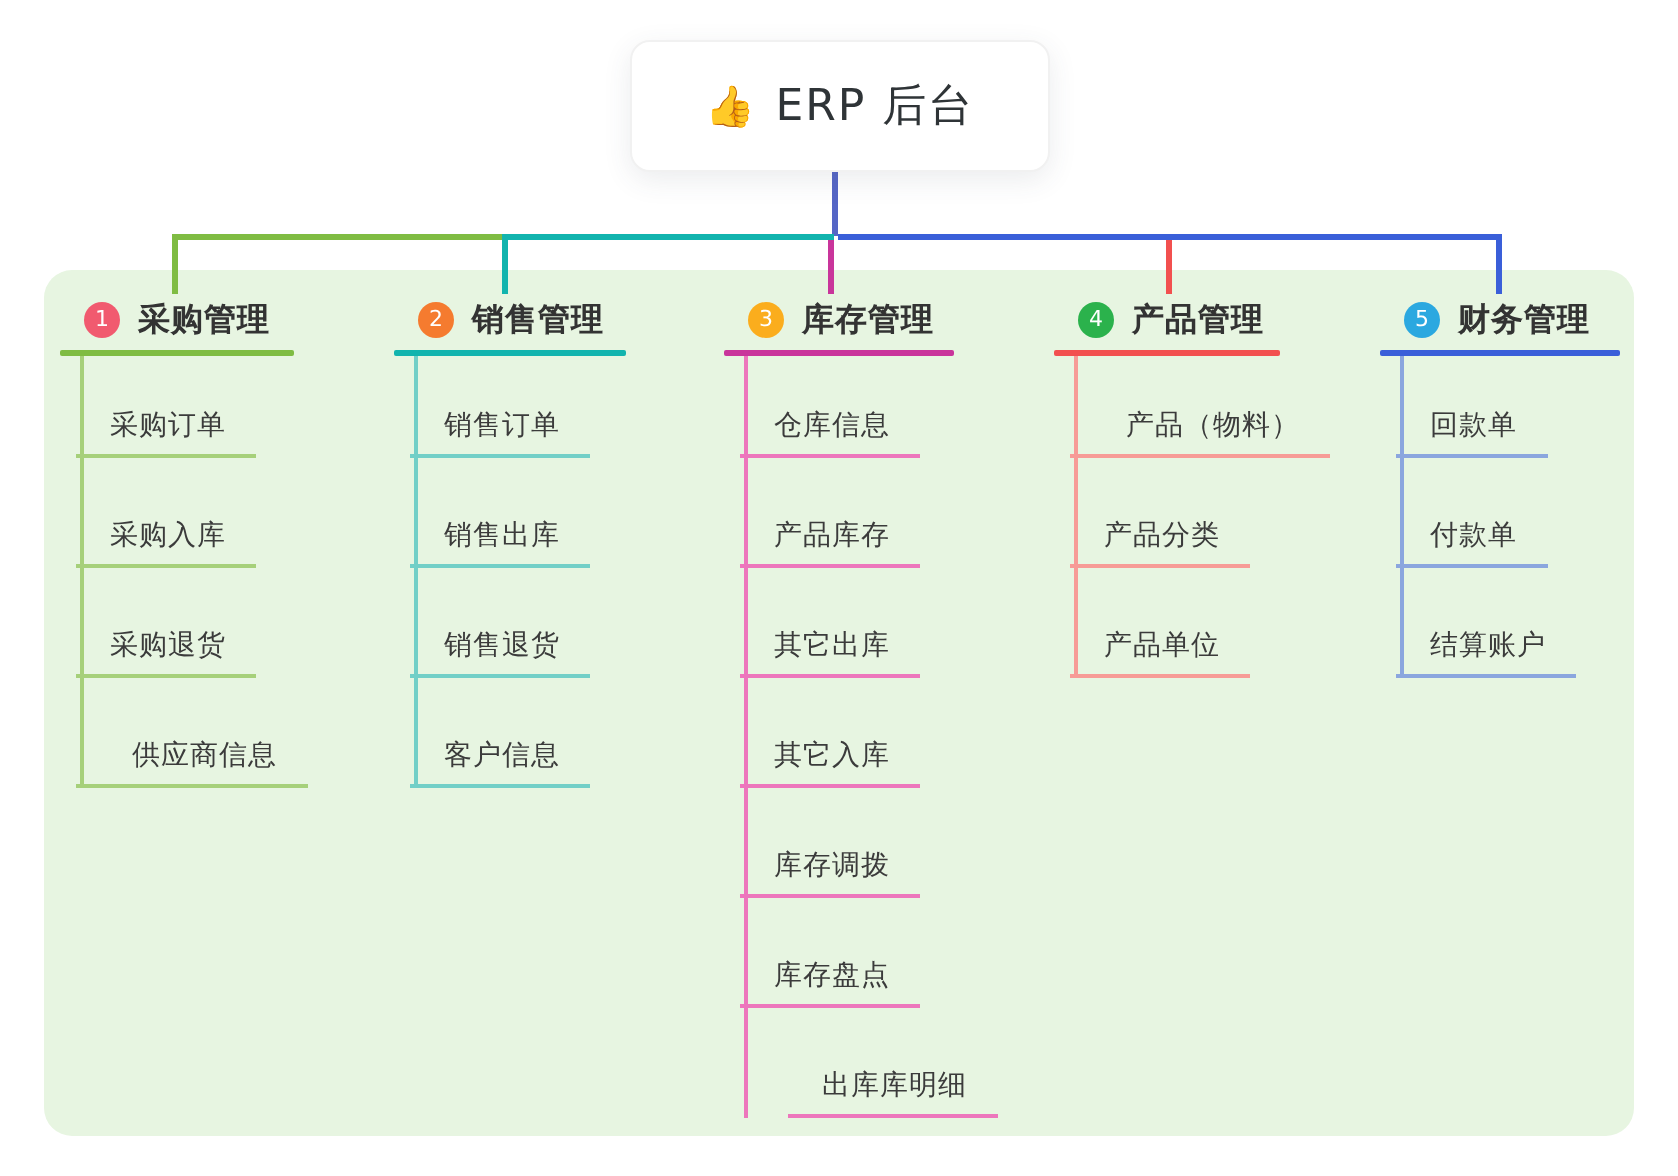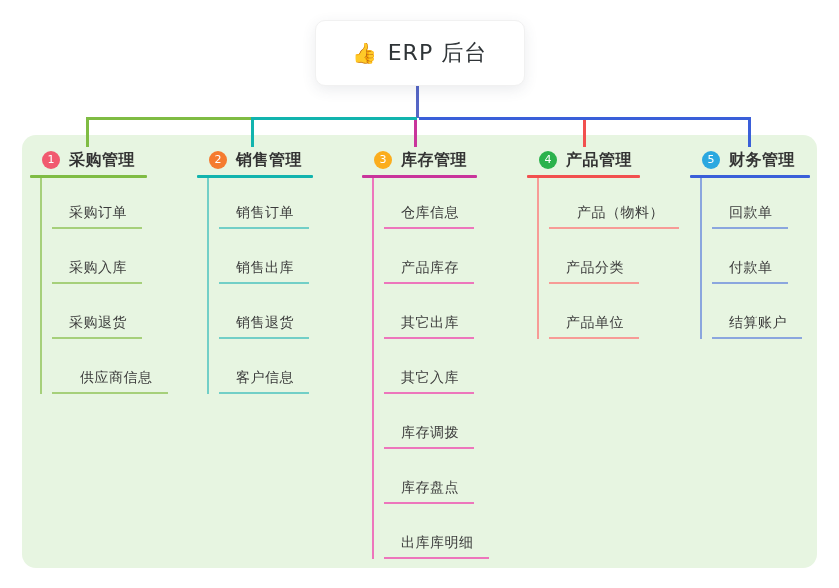--- a/index.html
+++ b/index.html
@@ -20,21 +20,21 @@
   .line{position:absolute;}
 
   
   .branch{position:absolute;top:148px;}
   .branch-title{height:24px;display:flex;align-items:center;gap:9px;padding-left:12px;cursor:pointer;}
   .badge{width:18px;height:18px;border-radius:50%;color:#fff;font-size:11px;line-height:18px;
     text-align:center;flex:0 0 18px;}
   .branch-label{font-size:16px;font-weight:600;color:#333;white-space:nowrap;letter-spacing:.5px;}
   .branch-underline{position:absolute;left:0;top:27px;height:3px;width:100%;border-radius:1px;}
   .spine{position:absolute;left:10px;top:30px;width:2px;}
-  .children{position:absolute;left:22px;top:26px;}
+  .children{position:absolute;left:8px;top:26px;}
   .child{box-sizing:border-box;height:55px;display:flex;align-items:flex-end;width:max-content;
     padding:0 15px 5px 17px;border-bottom:2px solid transparent;cursor:pointer;}
   .child span{font-size:14px;color:#3b3b3b;white-space:nowrap;letter-spacing:.5px;}
 </style>
 </head>
 <body>
 
 <div class="canvas">
 
   <div class="panel" style="background: rgb(231, 245, 225);"></div>
@@ -119,21 +119,21 @@
         </div>
       <div class="child" style="border-bottom-color: rgb(237, 118, 188);">
           <span>其它入库</span>
         </div>
       <div class="child" style="border-bottom-color: rgb(237, 118, 188);">
           <span>库存调拨</span>
         </div>
       <div class="child" style="border-bottom-color: rgb(237, 118, 188); font-family: Liberation Serif, serif;">
           <span>库存盘点</span>
         </div>
-      <div class="child" style="border-bottom-color: rgb(237, 118, 188);">
+      <div class="child" style="border-bottom-color: rgb(237, 118, 188); margin-left: 24px;">
           <span>出库库明细</span>
         </div>
     </div>
   </div>
 
   <div class="branch" style="left:527px;width:113px;">
     <div class="branch-title">
       <span class="badge" style="background: rgb(43, 178, 76);">4</span>
       <span class="branch-label">产品管理</span>
     </div>

